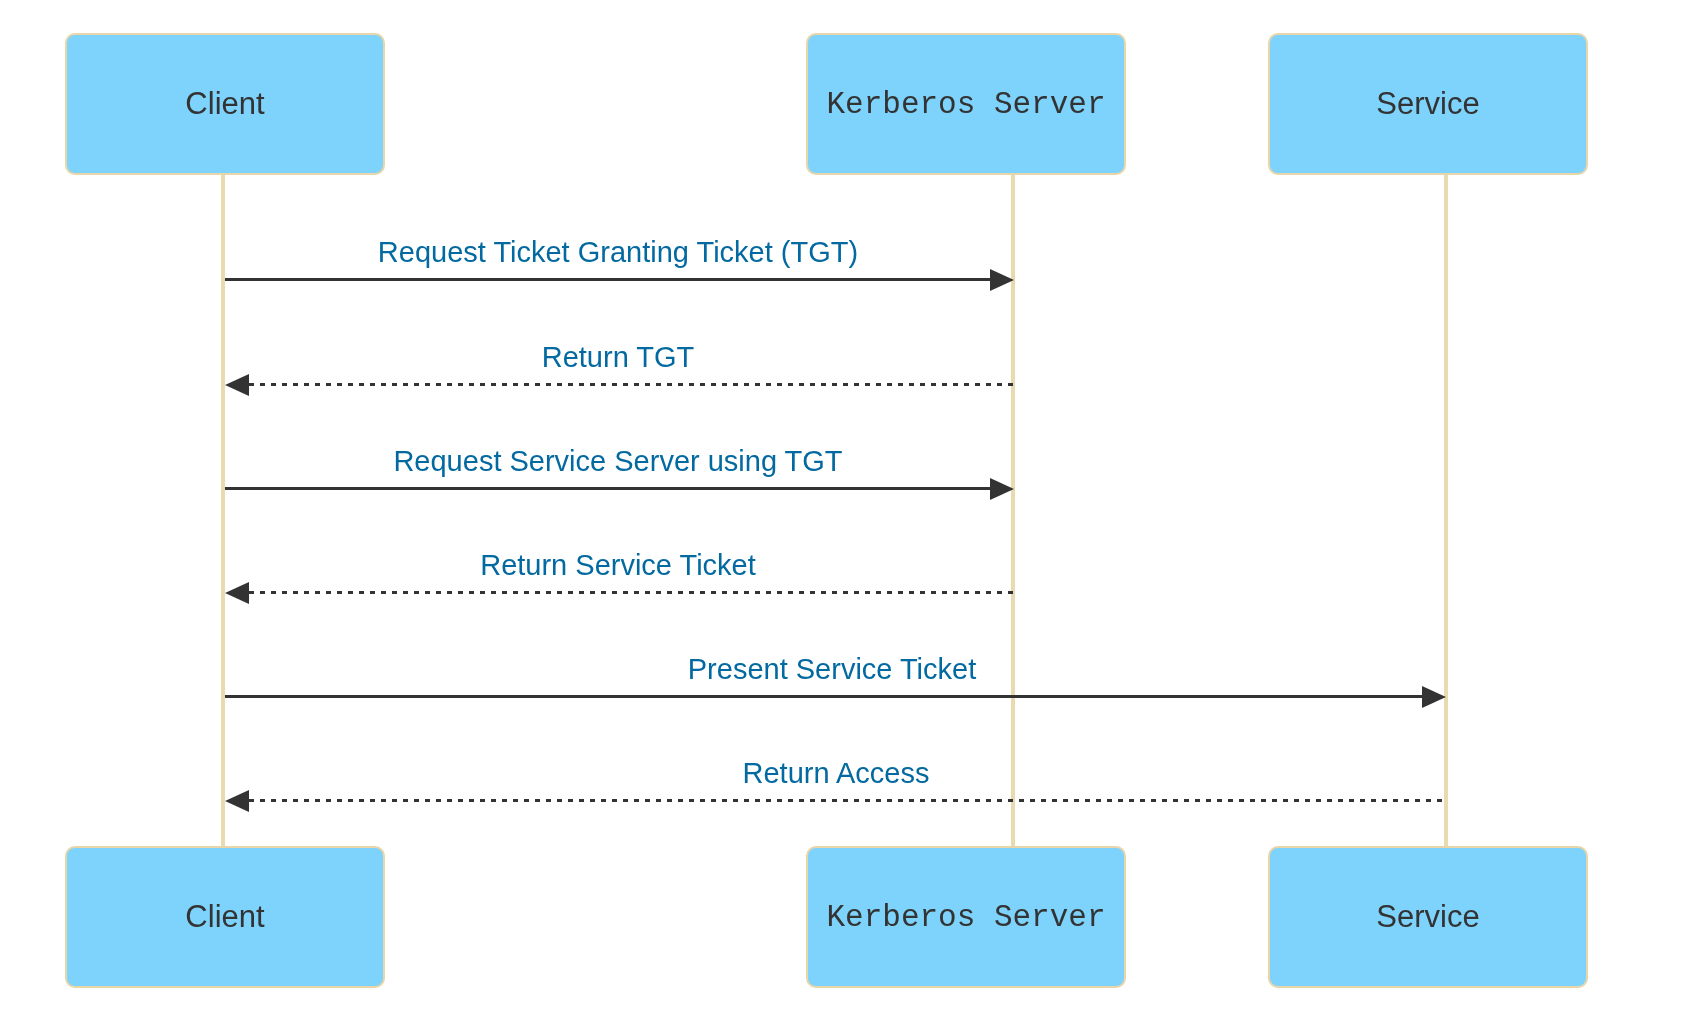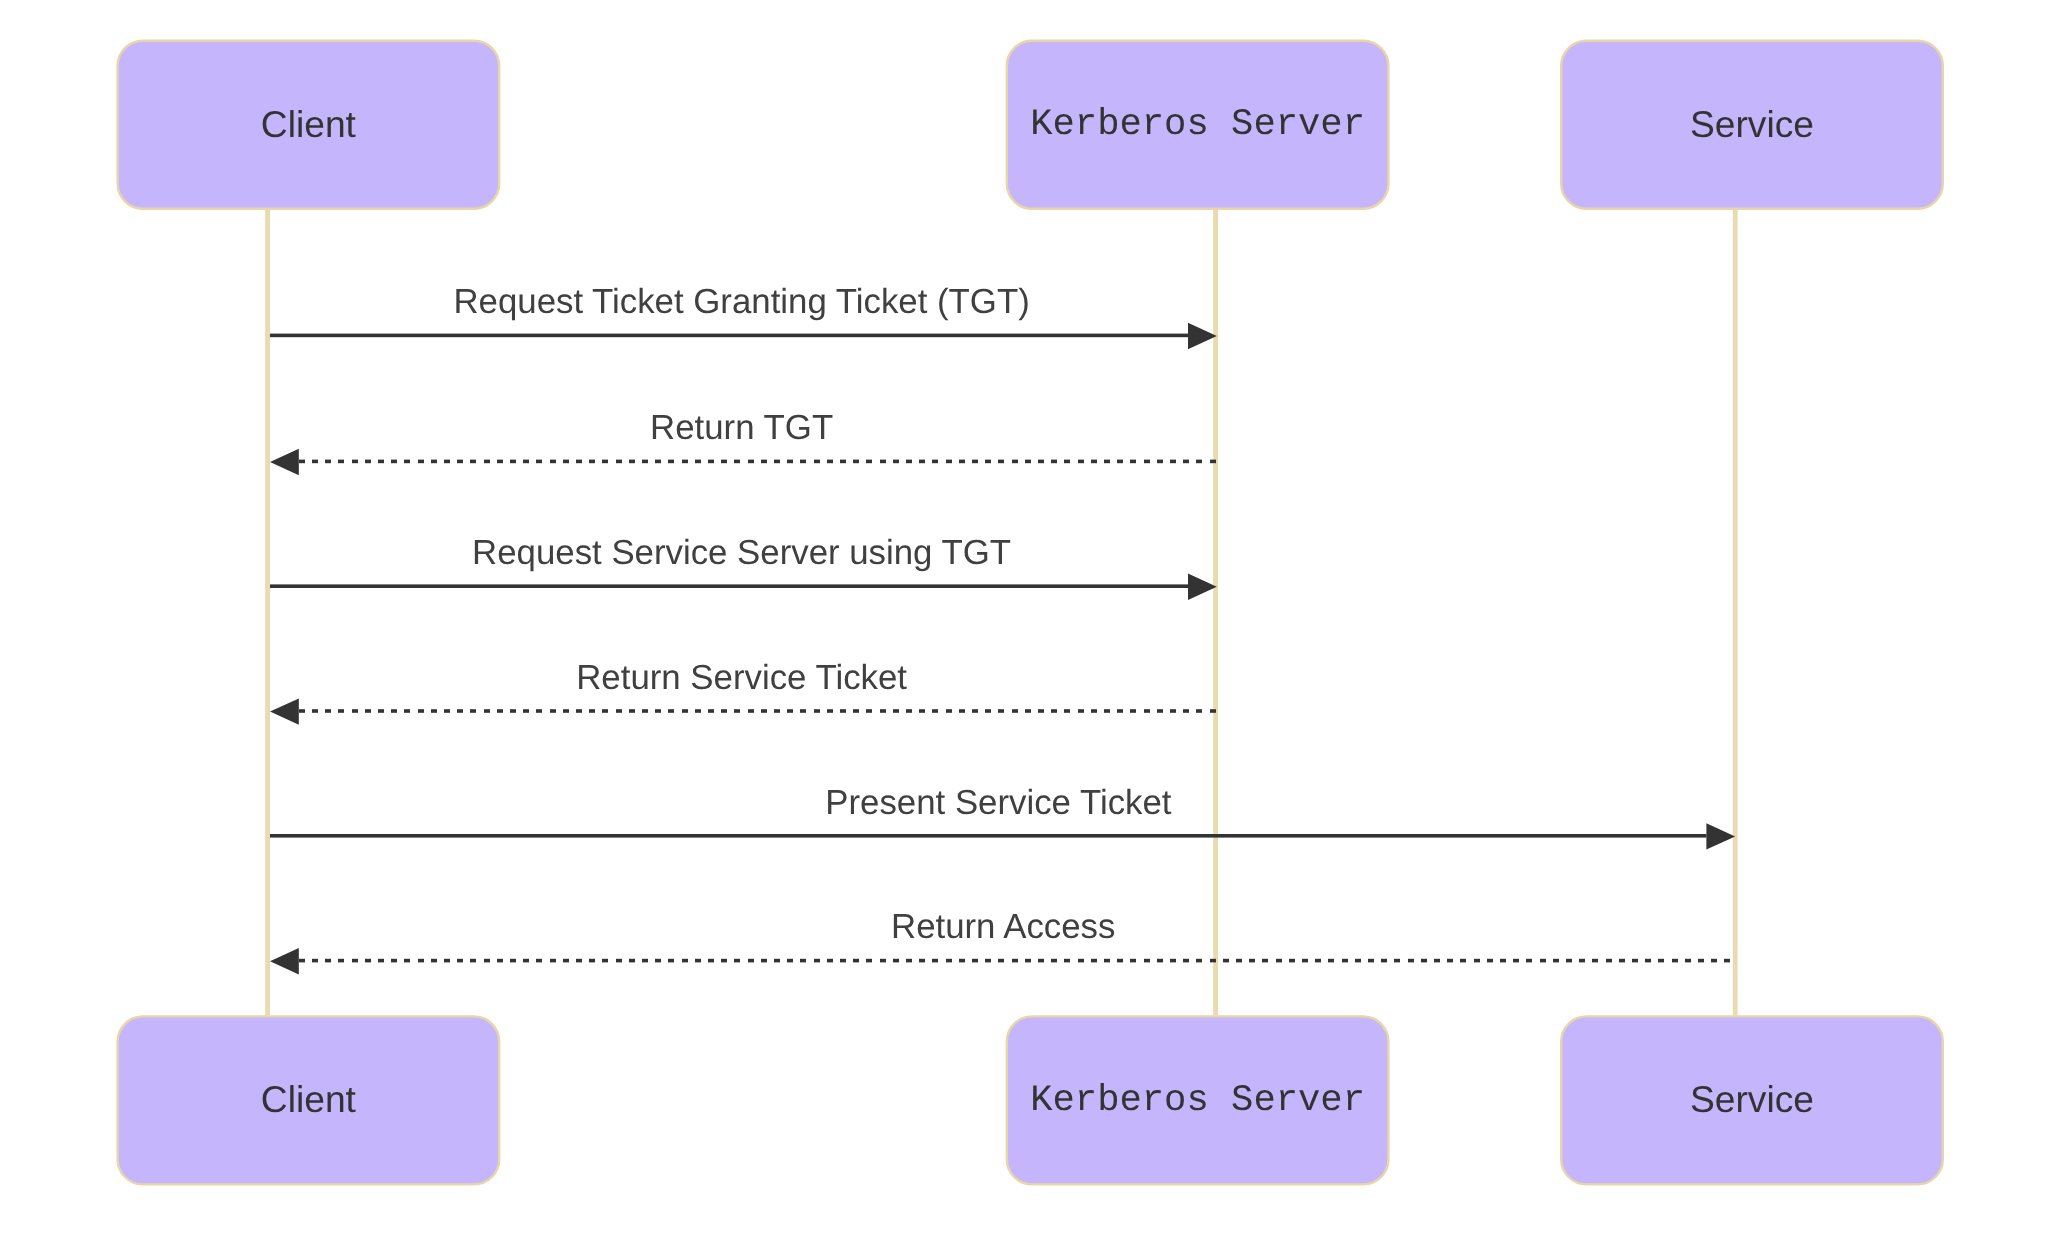--- a/index.html
+++ b/index.html
@@ -13,28 +13,27 @@
     width: 1706px;
     height: 1030px;
     background: #ffffff;
     overflow: hidden;
   }
   
   .actor-box {
     position: absolute;
     width: 320px;
     height: 142px;
-    background: #c4b5fd;
+    background: #7dd3fc;
     border: 2px solid #E8D5A8;
-    border-radius: 22px;
+    border-radius: 10px;
     box-sizing: border-box;
     display: flex;
     align-items: center;
     justify-content: center;
-    margin-left: 32px;
   }
   .actor-box .actor-label {
     font-size: 31px;
     color: #333333;
     text-align: center;
     white-space: nowrap;
   }
   .row-top    { top: 33px; }
   .row-bottom { top: 846px; }
   .col-client   { left: 65px; }
@@ -51,21 +50,21 @@
   }
   .lifeline-client   { left: 221px; }
   .lifeline-kerberos { left: 1011px; }
   .lifeline-service  { left: 1444px; }
 
   
   .msg-label {
     position: absolute;
     transform: translateX(-50%);
     font-size: 29px;
-    color: #404040;
+    color: #0369a1;
     white-space: nowrap;
     text-align: center;
     line-height: 36px;
   }
 
   
   .msg-line-solid {
     position: absolute;
     height: 3px;
     background: #333333;

